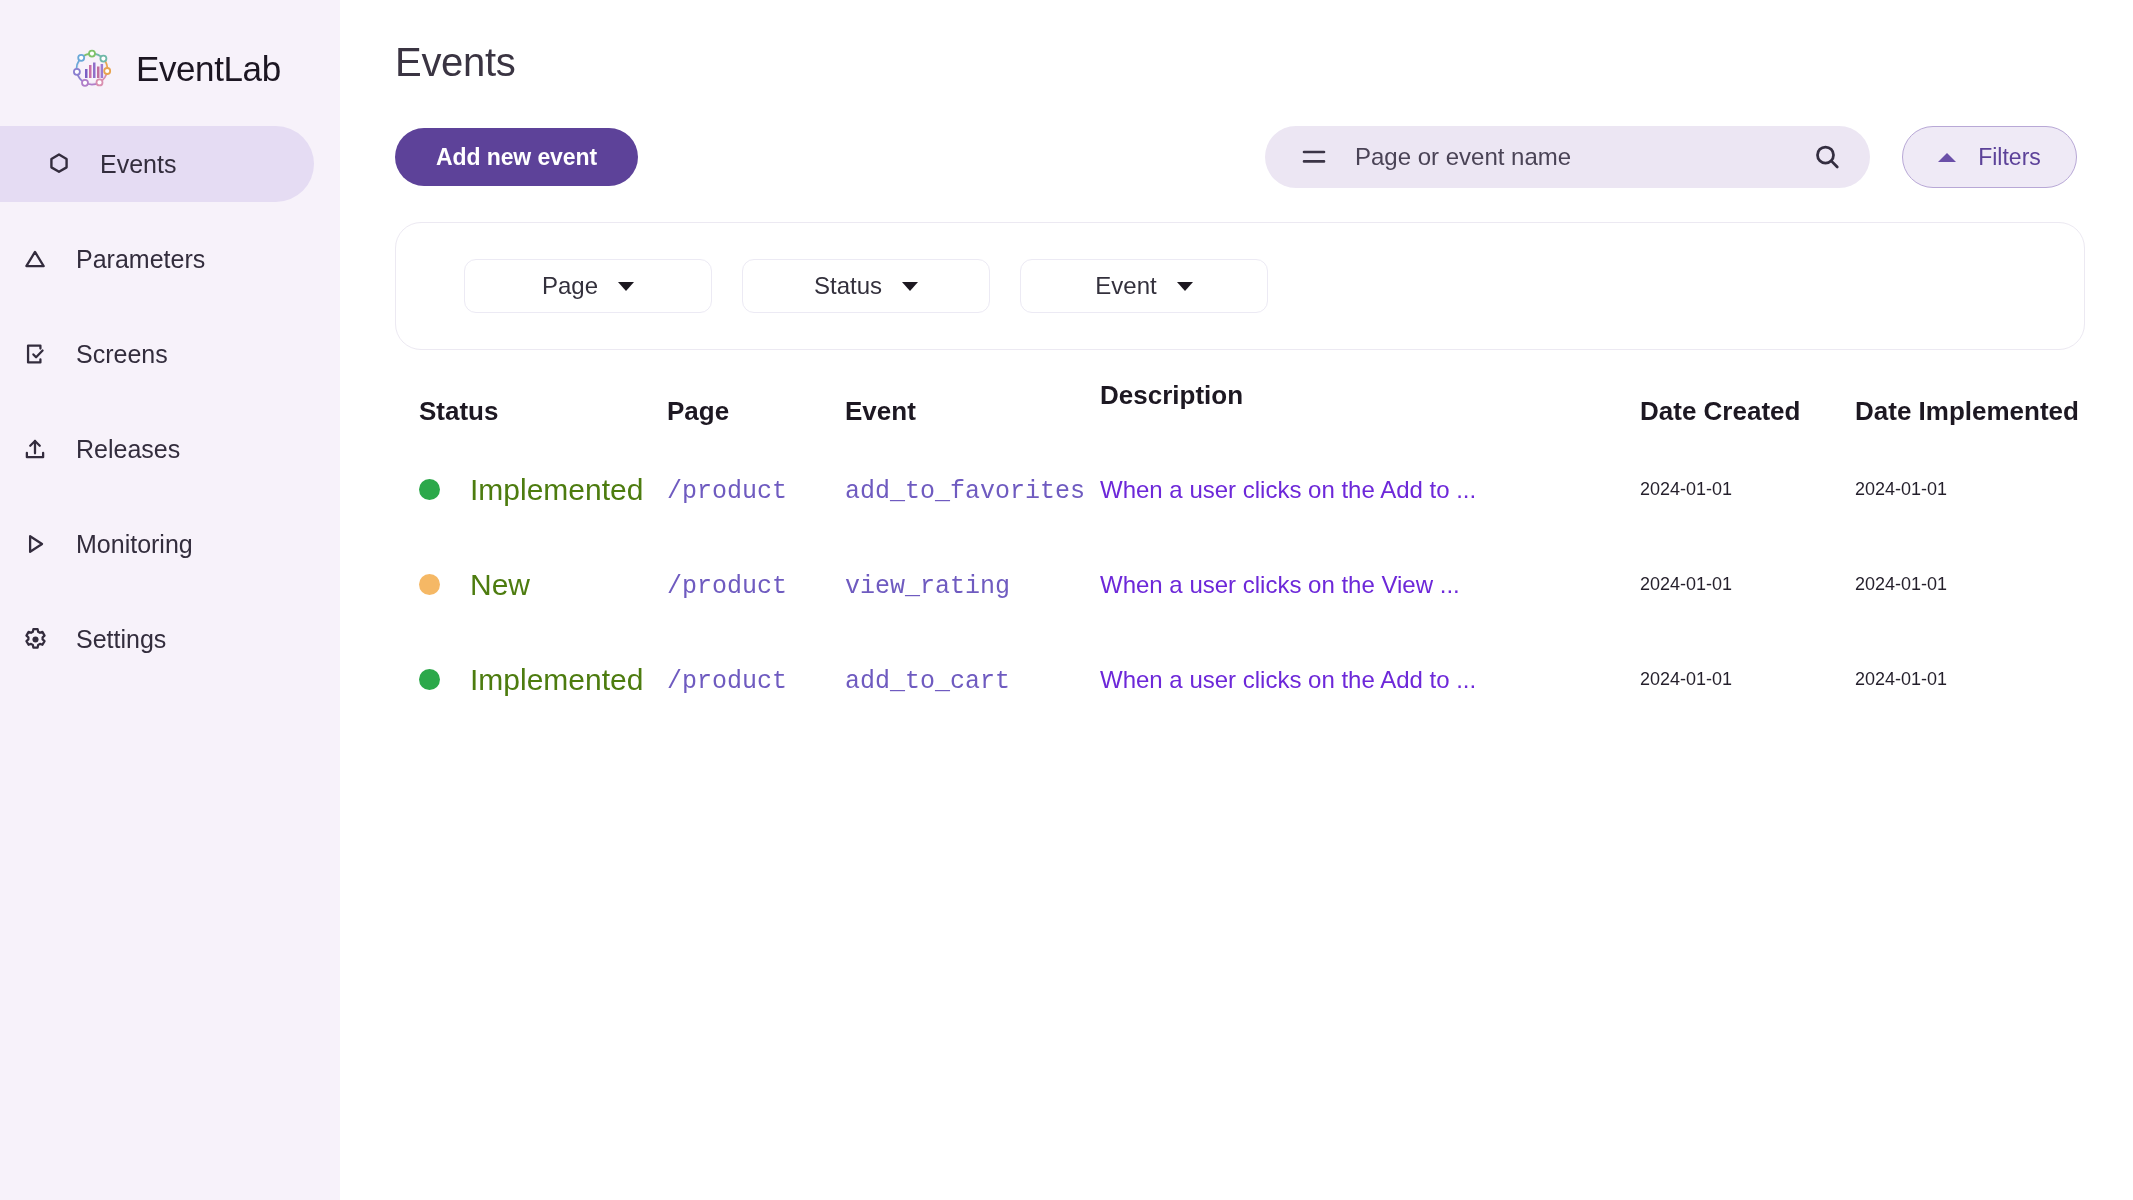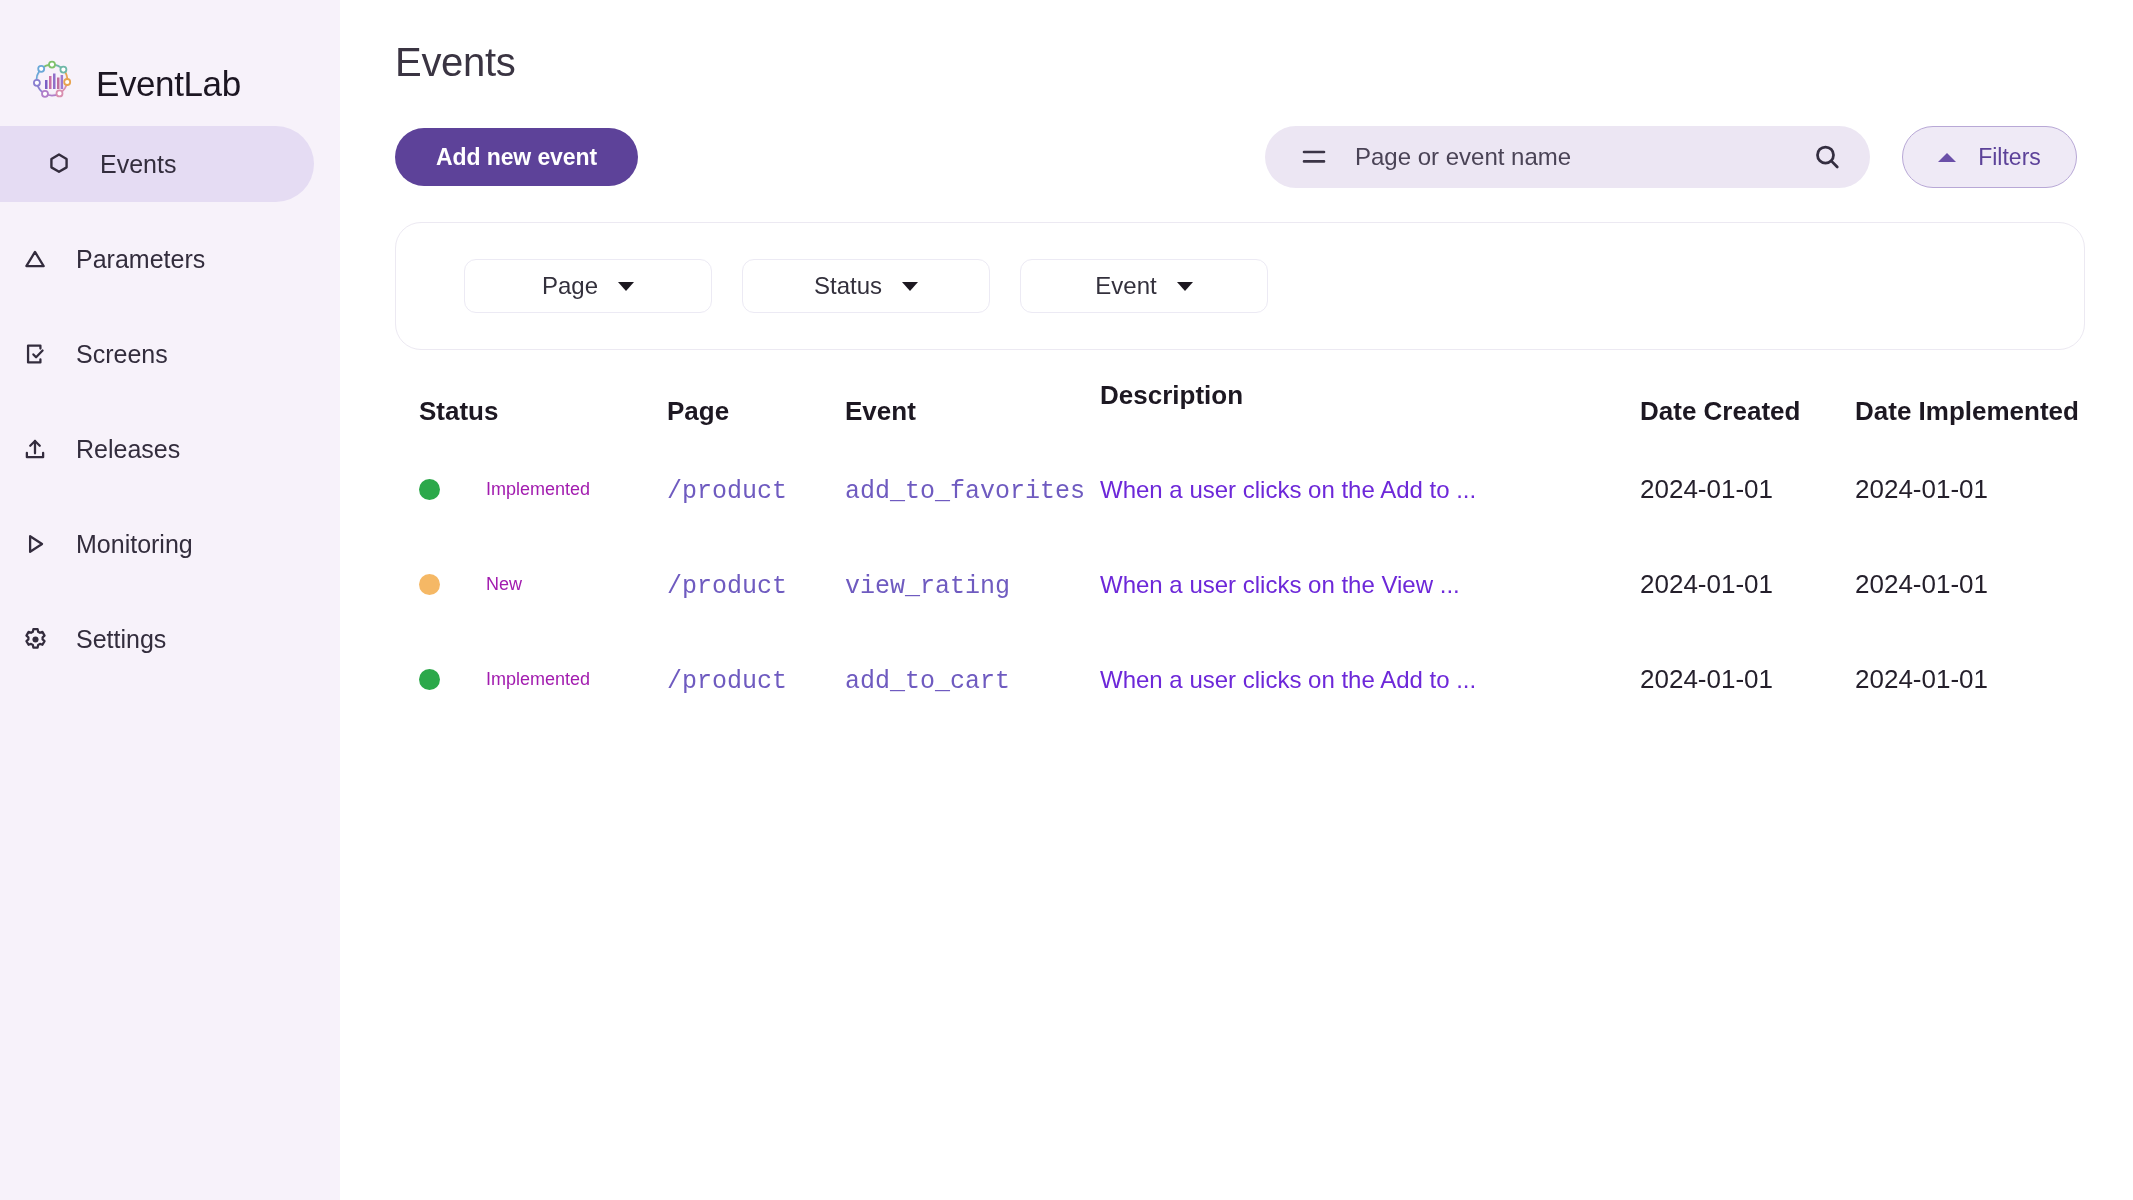--- a/index.html
+++ b/index.html
@@ -19,23 +19,23 @@
   
   .sidebar {
     width: 340px;
     flex: 0 0 340px;
     background: #f7f2fa;
     padding-top: 34px;
     height: 1200px;
   }
   .brand {
     display: flex;
-    align-items: flex-end;
+    align-items: center;
     gap: 20px;
-    padding: 0 0 0 28px;
+    padding: 0 0 0 68px;
     height: 70px;
   }
   .brand-logo { width: 48px; height: 48px; flex: 0 0 48px; }
   .brand-name {
     font-size: 35px;
     letter-spacing: -0.4px;
     color: #1c1622;
     font-weight: 400;
   }
   .nav { margin-top: 22px; padding-right: 26px; }
@@ -194,36 +194,36 @@
   }
   .th.c-status { padding-left: 24px; }
   .th.c-desc { align-self: start; padding-top: 0px; }
   .th.c-created { text-align: left; }
   .th.c-impl { text-align: left; }
 
   .tbody-row { height: 95px; }
   .cell { font-size: 26px; color: #241f2b; }
   .cell.c-status { display: flex; align-items: center; gap: 30px; padding-left: 24px; }
   .status-dot { width: 21px; height: 21px; border-radius: 50%; flex: 0 0 21px; }
-  .status-label { font-size: 18px; color: #a21caf; margin-left: 16px; }
+  .status-label { font-size: 30px; color: #4d7c0f; }
   .link {
     color: #6f5bc0;
     font-family: "Liberation Mono", monospace;
     font-size: 25px;
     cursor: pointer;
     text-decoration: none;
   }
   .cell.c-desc {
     font-size: 24px;
     color: #6d28d9;
     white-space: nowrap;
     overflow: hidden;
     padding-right: 20px;
   }
-  .cell.c-date { font-size: 26px; color: #241f2b; }
+  .cell.c-date { font-size: 18px; color: #241f2b; }
 </style>
 </head>
 <body>
 
 <div class="app">
 
   <aside class="sidebar">
 
     <div class="brand">
       <span class="brand-logo">

